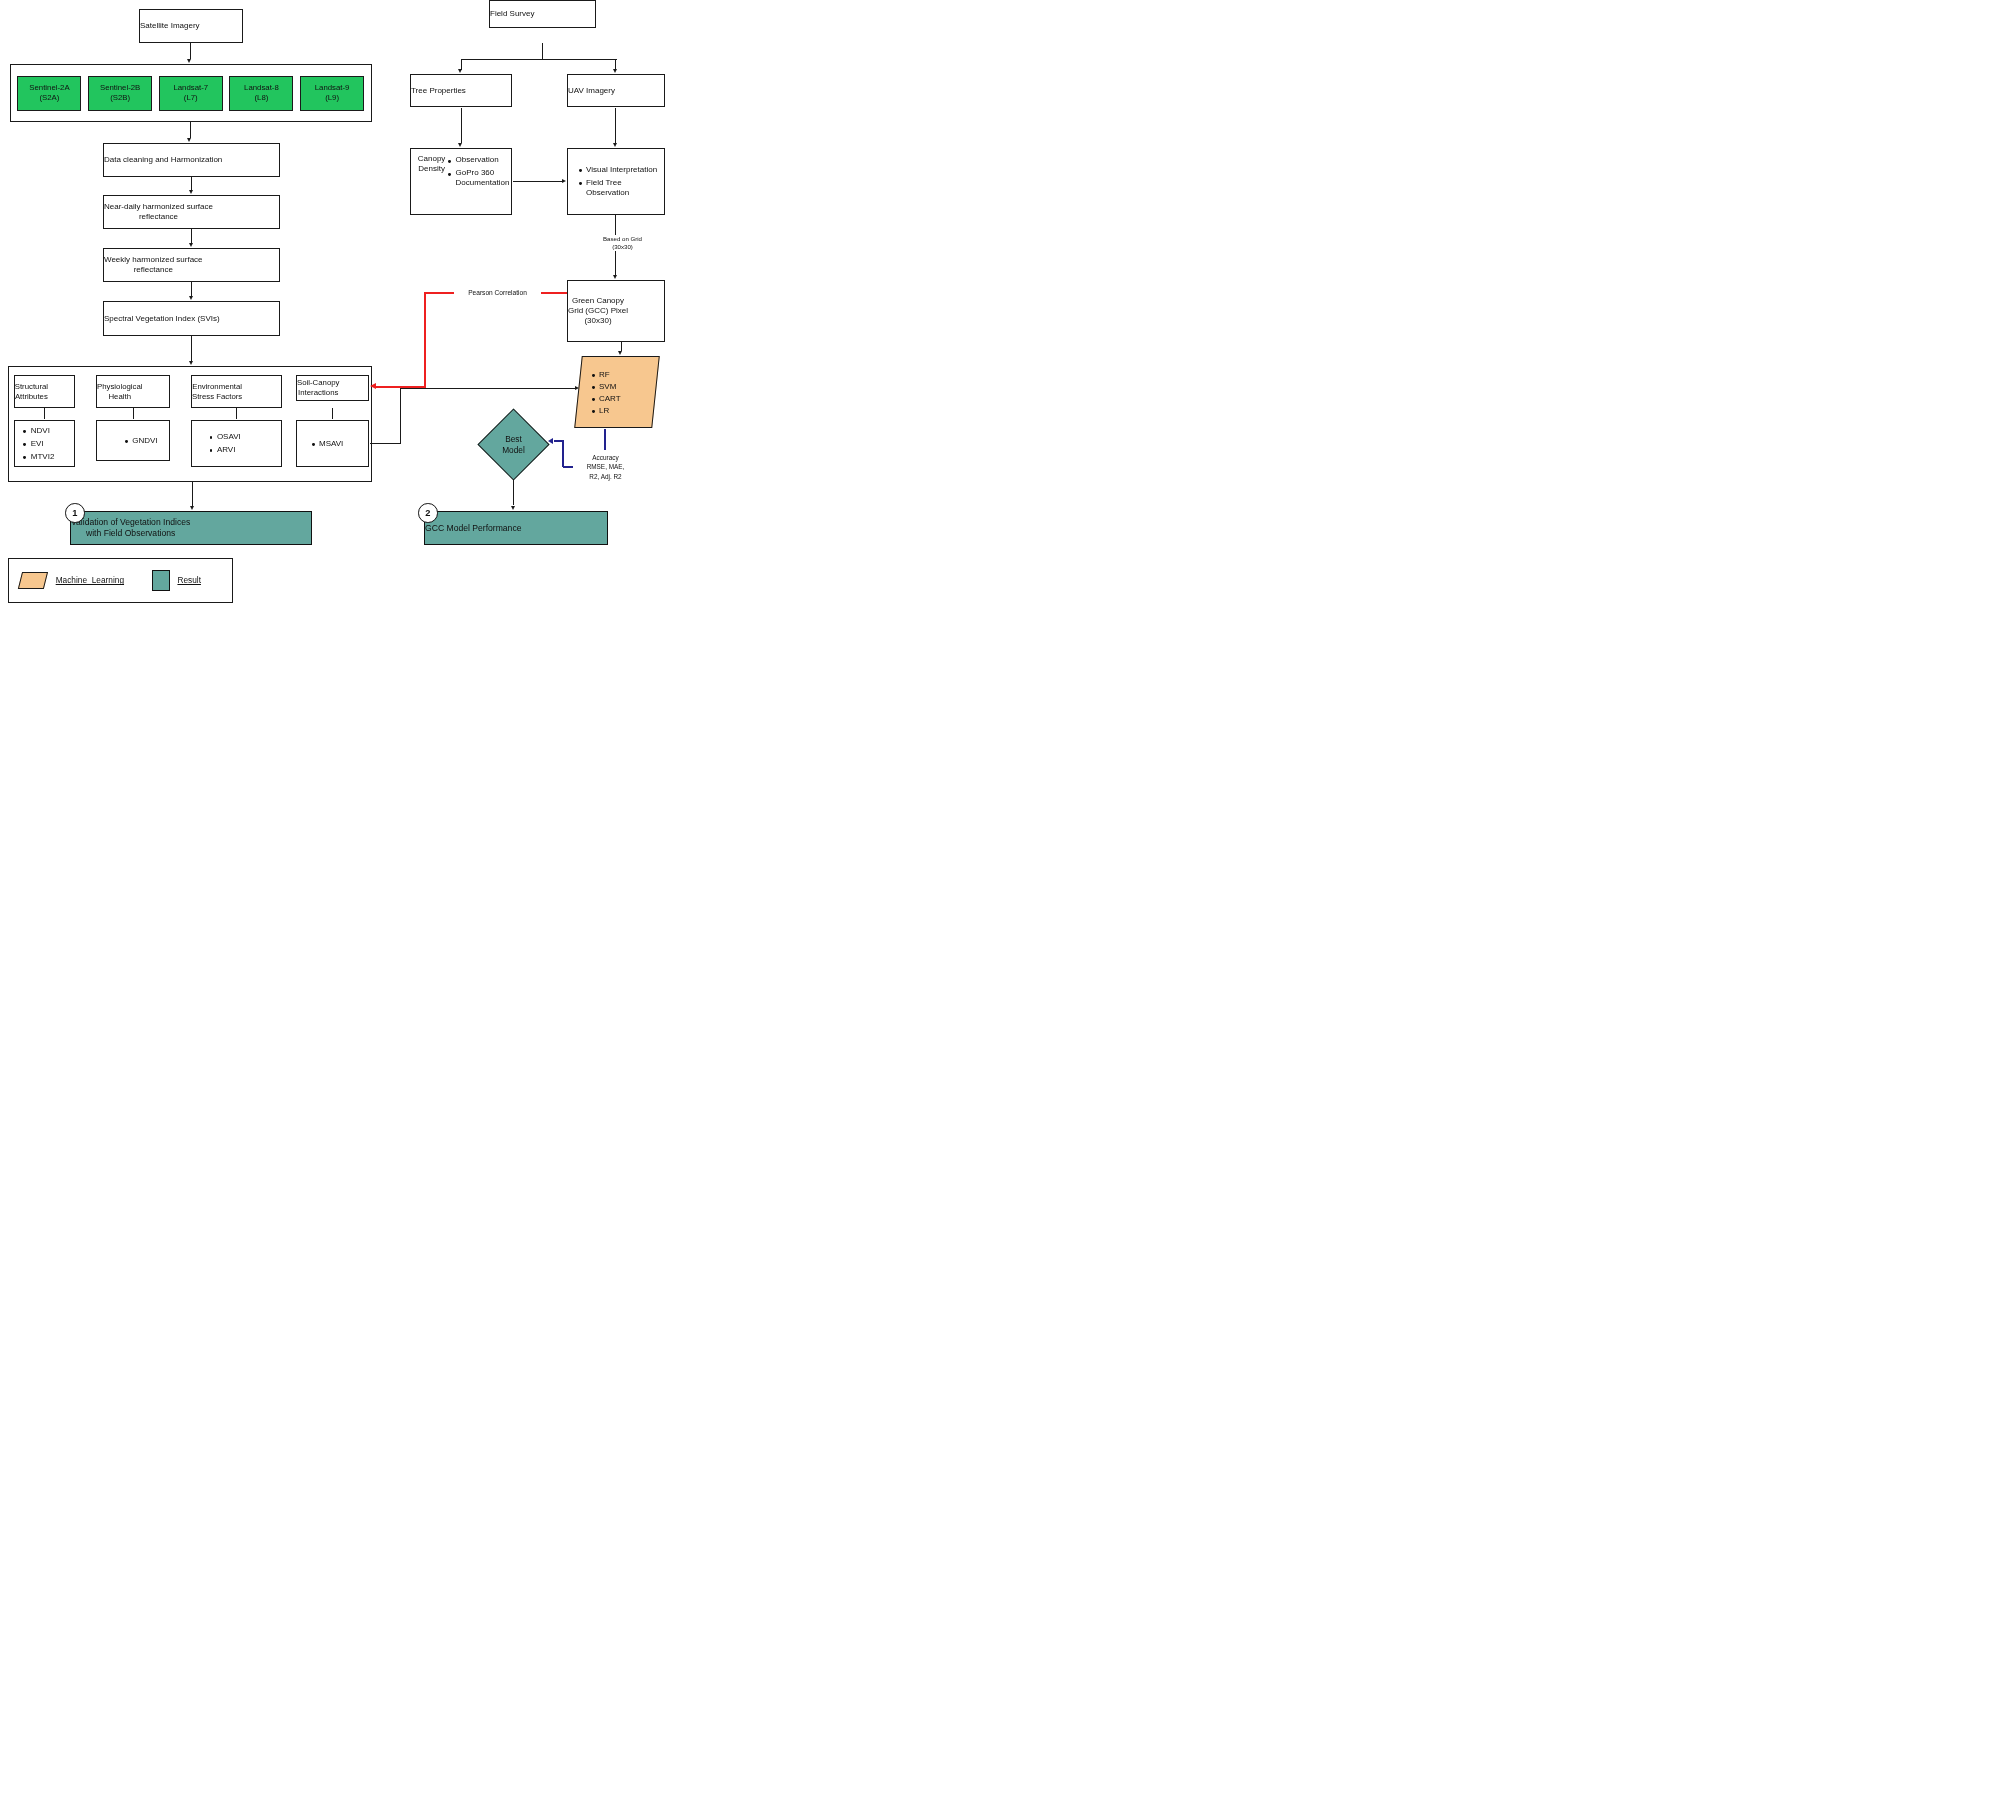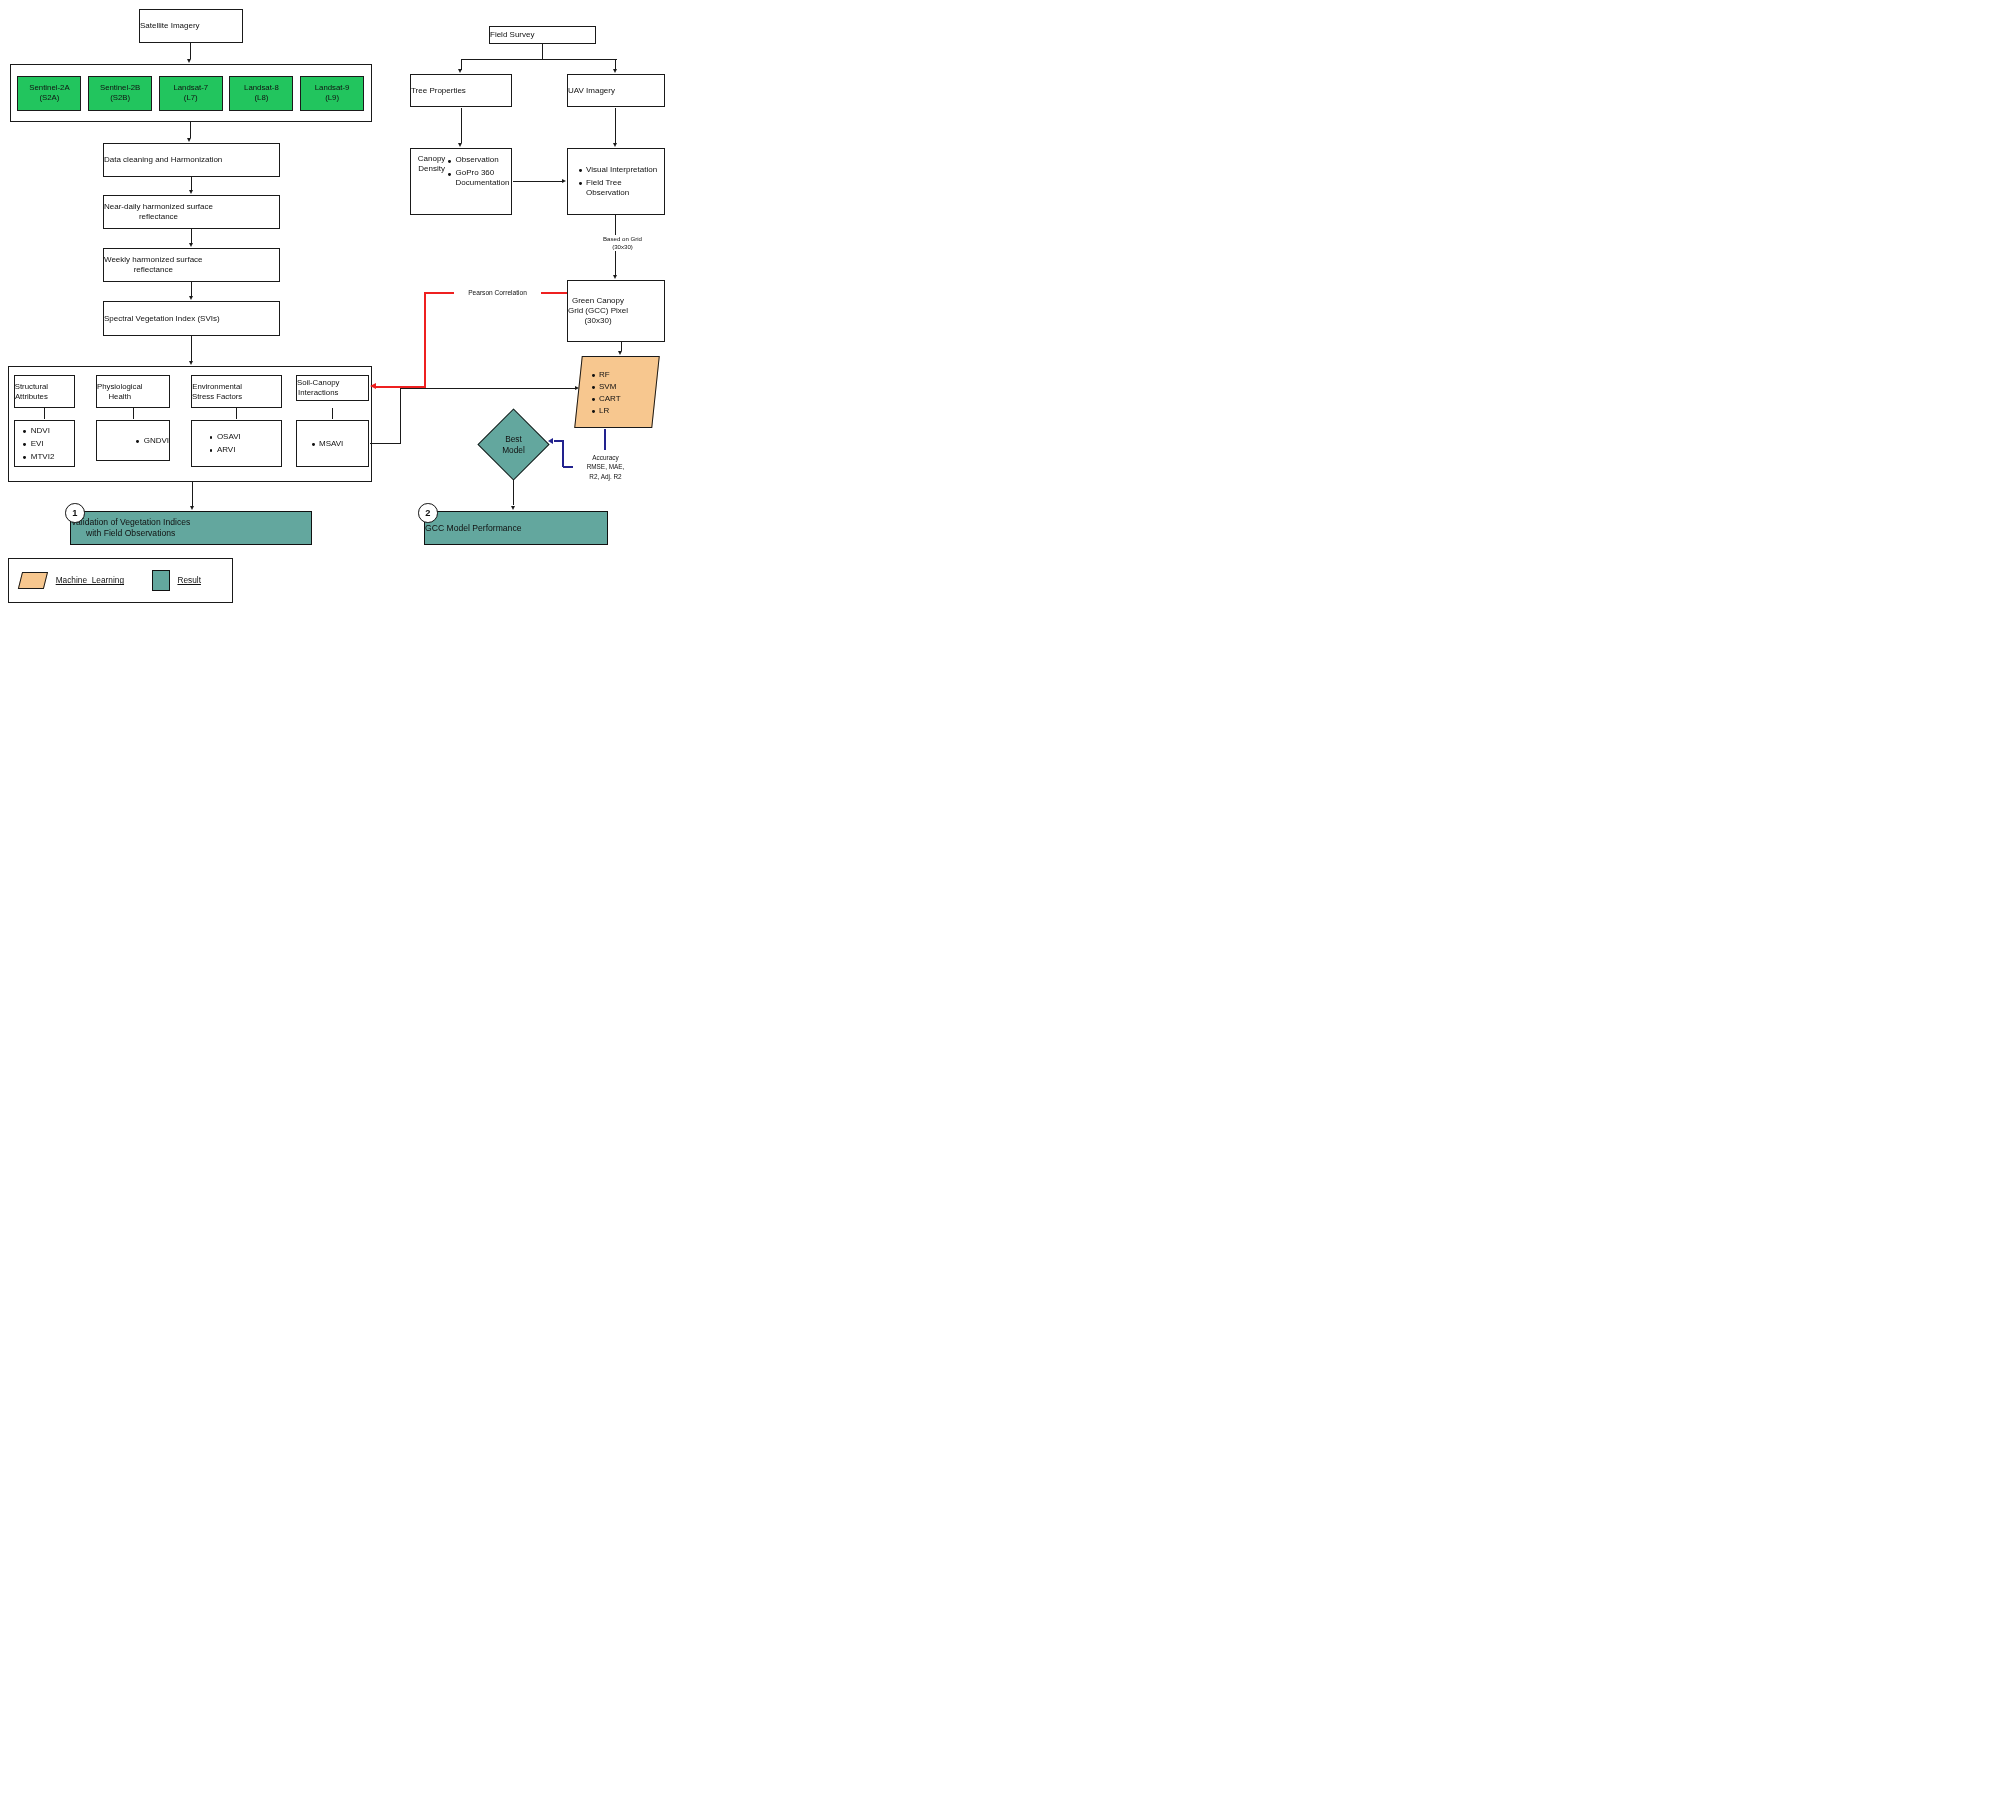--- a/index.html
+++ b/index.html
@@ -115,21 +115,21 @@
     <span>Soil-Canopy
 Interactions</span>
   </div>
 
   <div class="vl" style="left:44px;top:408px;height:11.3px;"></div>
   <div class="vl" style="left:133px;top:408px;height:11.3px;"></div>
   <div class="vl" style="left:236px;top:408px;height:11.3px;"></div>
   <div class="vl" style="left:332px;top:408px;height:11.3px;"></div>
 
   <div class="bx thin list-col" style="left:13.7px;top:420px;width:61px;height:47px;padding-left:8.8px;align-items:flex-start;"><div class="li"><span class="dot"></span><span>NDVI</span></div><div class="li"><span class="dot"></span><span>EVI</span></div><div class="li"><span class="dot"></span><span>MTVI2</span></div></div>
-  <div class="bx thin list-col" style="left:96px;top:420px;width:74px;height:41px;padding-left:16.6px;align-items:flex-end;"><div class="li"><span class="dot"></span><span>GNDVI</span></div></div>
+  <div class="bx thin list-col" style="left:96px;top:420px;width:74px;height:41px;padding-left:16.6px;align-items:center;"><div class="li"><span class="dot"></span><span>GNDVI</span></div></div>
   <div class="bx thin list-col" style="left:191px;top:420px;width:91px;height:47px;padding-left:17.6px;align-items:flex-start;"><div class="li"><span class="dot"></span><span>OSAVI</span></div><div class="li"><span class="dot"></span><span>ARVI</span></div></div>
   <div class="bx thin list-col" style="left:296px;top:420px;width:73px;height:47px;padding-left:14.7px;align-items:flex-start;"><div class="li"><span class="dot"></span><span>MSAVI</span></div></div>
 
   <div class="vl" style="left:192px;top:482px;height:23.5px;"></div>
   <div class="ah ah-d" style="left:190px;top:506px;"></div>
 
   <div class="bx teal" style="left:70px;top:511px;width:242px;height:34px;">
     <span>Validation of Vegetation Indices
 with Field Observations</span>
   </div>
@@ -137,21 +137,21 @@
     <span>1</span>
   </div>
 
   <div class="bx" style="left:7.8px;top:558px;width:225px;height:45px;justify-content:flex-start;text-decoration:underline;">
     <div class="para" style="position:static;width:26.4px;height:16.6px;margin-left:11.7px;transform:skewX(-14deg);"></div>
     <span style="margin-left:8.8px;font-size:8.3px;word-spacing:2.4px;">Machine Learning</span>
     <div style="width:17.6px;height:21.5px;background:#63a79e;border:1px solid #111;margin-left:28px;box-sizing:border-box;"></div>
     <span style="margin-left:7.8px;font-size:8.3px;">Result</span>
   </div>
 
-  <div class="bx" style="left:489px;top:26px;width:107px;height:18px;">
+  <div class="bx" style="left:489px;top:0;width:107px;height:28px;">
     <span>Field Survey</span>
   </div>
 
   <div class="vl" style="left:542px;top:43px;height:16.6px;"></div>
   <div class="hl" style="left:461px;top:59px;width:156px;"></div>
   <div class="vl" style="left:461px;top:60px;height:9.8px;"></div>
   <div class="ah ah-d" style="left:458px;top:69px;"></div>
   <div class="vl" style="left:615px;top:60px;height:9.8px;"></div>
   <div class="ah ah-d" style="left:613px;top:69px;"></div>
 

